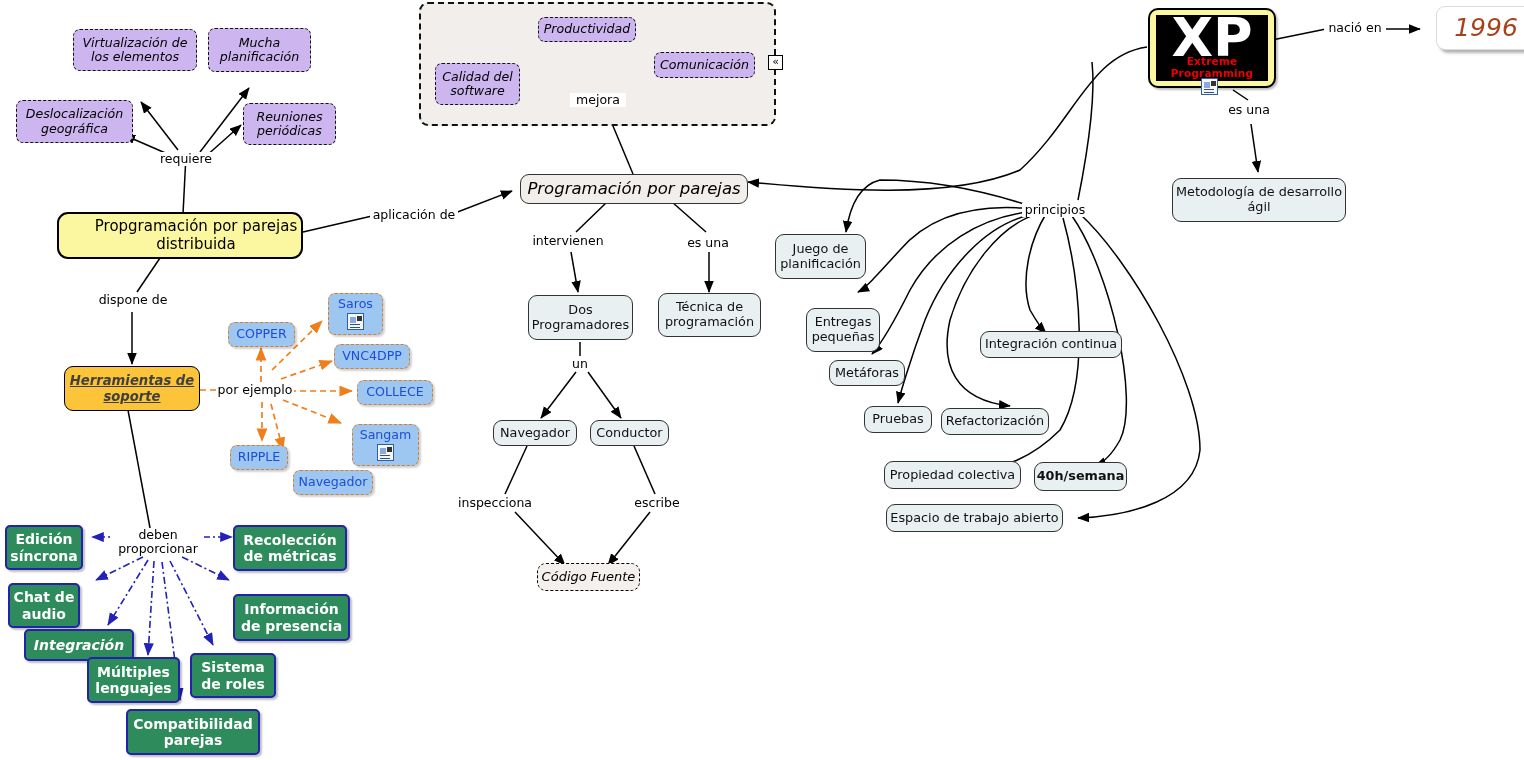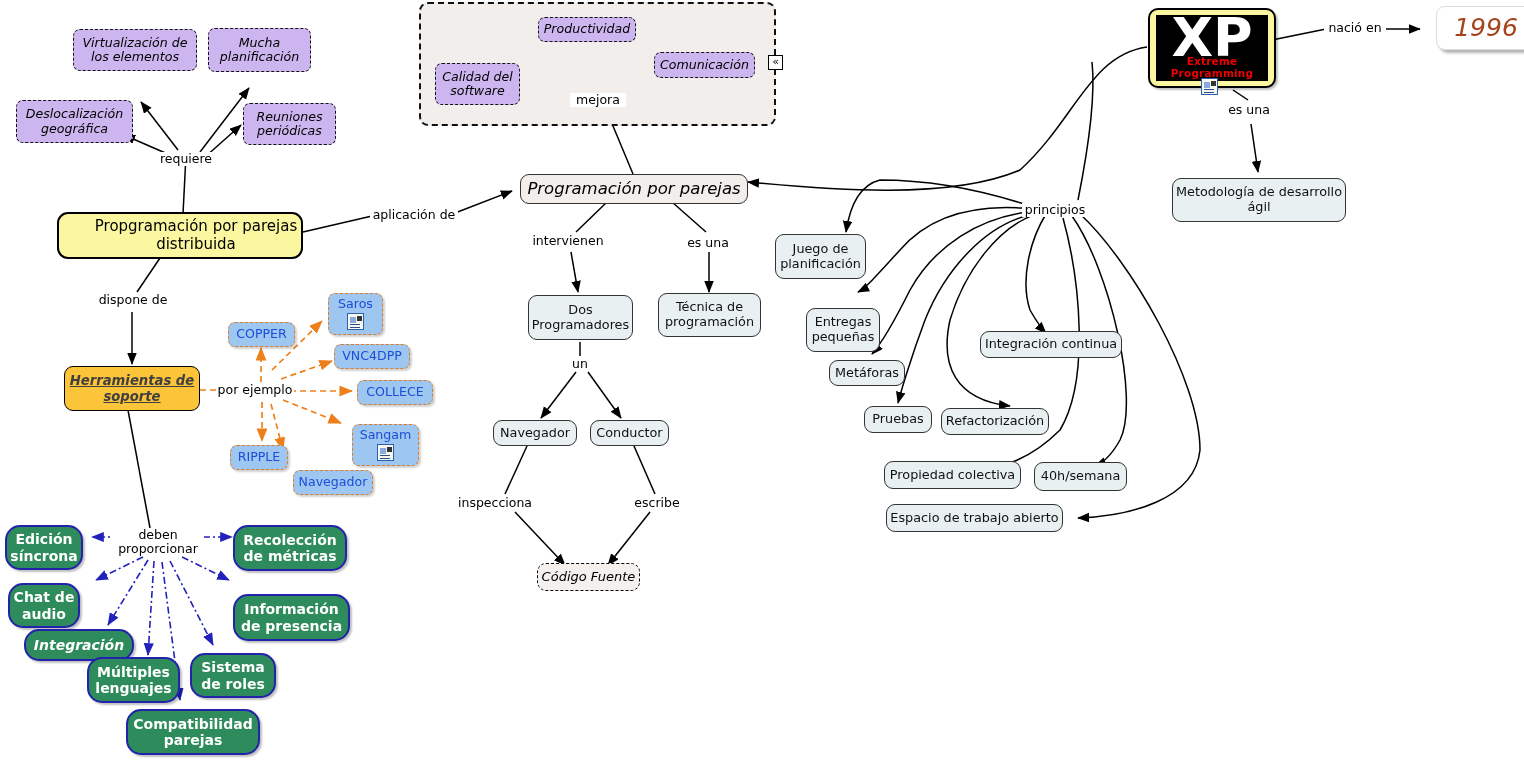--- a/index.html
+++ b/index.html
@@ -26,21 +26,21 @@
             font-size:15px;color:#000;padding-left:32px;}
   .n-gold{background:#fbc439;border:1.8px solid #000;border-radius:9px;
           font-size:13.2px;color:#404040;font-style:italic;font-weight:bold;
           text-decoration:underline;}
 
   
   .n-blue{background:#e8f0f2;border:1.3px solid #333;border-radius:9px;
           font-size:12.8px;color:#111;}
 
   
-  .n-green{background:#2e8b5b;border:2px solid #2222aa;border-radius:15px;
+  .n-green{background:#2e8b5b;border:2px solid #2222aa;border-radius:5px;
            font-size:14px;font-weight:bold;color:#fff;
            box-shadow:2px 2px 2px rgba(0,0,0,.25);}
 
   
   .n-beige{background:#f2eeec;border:1.4px solid #333;border-radius:9px;
            font-style:italic;font-size:16.5px;color:#000;}
   .n-beige-dash{background:#f4f0ee;border:1.7px dashed #000;border-radius:9px;
            font-style:italic;font-size:13px;color:#000;}
 
   
@@ -235,21 +235,21 @@
   <div class="node n-blue" style="left:590px;top:420px;width:79px;height:26px;">Conductor</div>
   <div class="node n-beige-dash" style="left:537px;top:563px;width:103px;height:28px;">Código Fuente</div>
 
   <div class="node n-blue" style="left:775px;top:234px;width:91px;height:45px;">Juego de planificación</div>
   <div class="node n-blue" style="left:806px;top:308px;width:74px;height:44px;">Entregas pequeñas</div>
   <div class="node n-blue" style="left:829px;top:360px;width:76px;height:26px;">Metáforas</div>
   <div class="node n-blue" style="left:864px;top:406px;width:68px;height:27px;">Pruebas</div>
   <div class="node n-blue" style="left:941px;top:408px;width:108px;height:27px;">Refactorización</div>
   <div class="node n-blue" style="left:980px;top:331px;width:142px;height:27px;">Integración continua</div>
   <div class="node n-blue" style="left:884px;top:461px;width:137px;height:28px;">Propiedad colectiva</div>
-  <div class="node n-blue" style="left:1034px;top:462px;width:93px;height:29px;">40h/semana</div>
+  <div class="node n-blue" style="left:1034px;top:462px;width:93px;height:29px;font-weight:bold;">40h/semana</div>
   <div class="node n-blue" style="left:886px;top:504px;width:177px;height:28px;">Espacio de trabajo abierto</div>
   <div class="node n-blue" style="left:1172px;top:178px;width:174px;height:44px;">Metodología de desarrollo ágil</div>
 
   <div class="xp-logo" style="left:1148px;top:8px;width:124px;height:76px;">
     <div class="xp-inner">
       <div class="xp-glyph">XP</div>
       <div class="xp-text">Extreme Programming</div>
     </div>
   </div>
   <div class="doc-icon" style="left:1201px;top:78px;">

